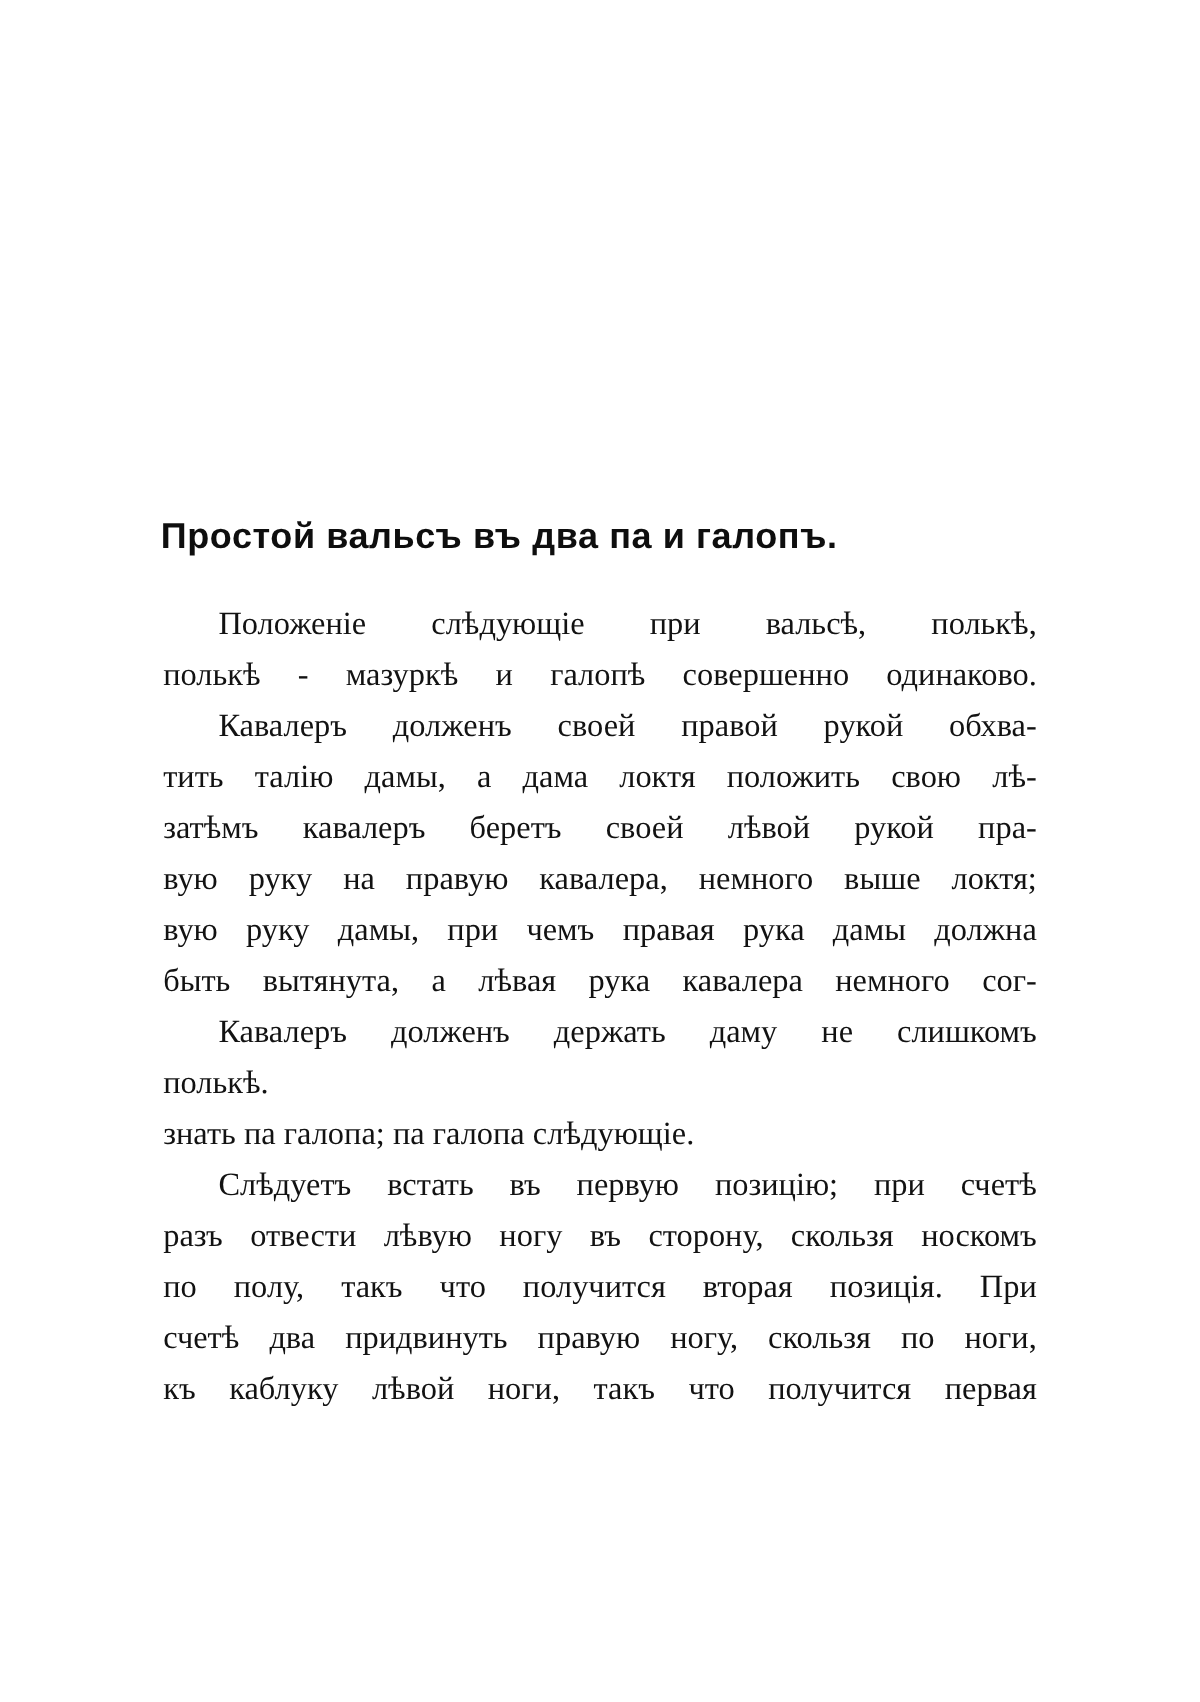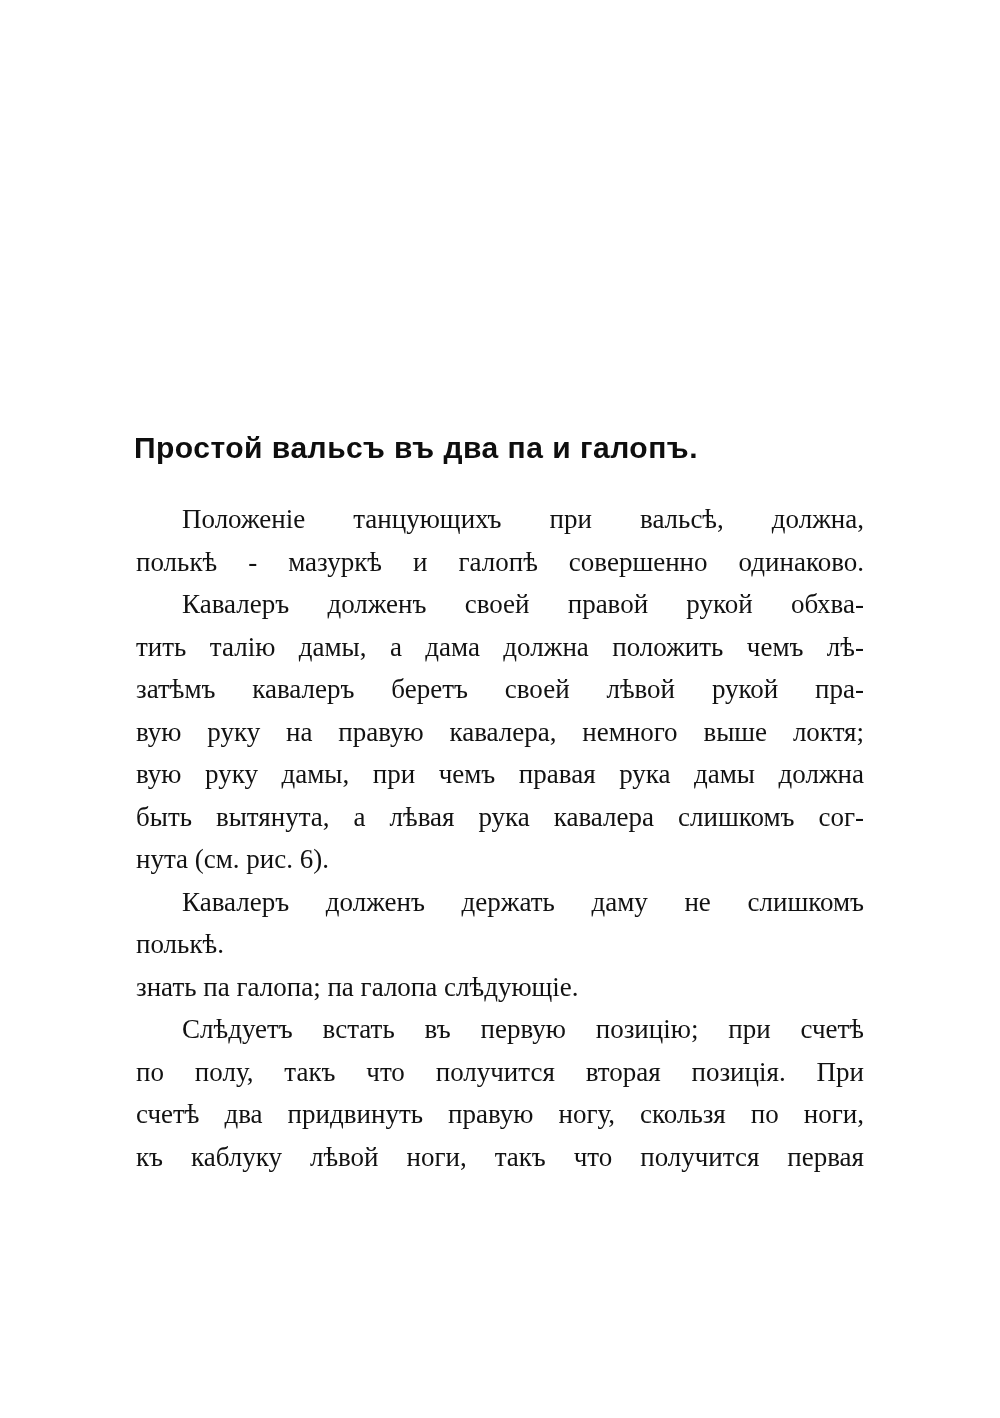--- a/index.html
+++ b/index.html
@@ -58,30 +58,30 @@
     .line.indent {
       padding-left: 46px;
     }
   </style>
 </head>
 <body>
 
 <div class="page">
   <h1 class="heading">Простой вальсъ въ два па и галопъ.</h1>
   <div class="body-text" id="body-text">
-      <div class="line indent">Положеніе танцующихъ при вальсѣ, должна,</div>
+      <div class="line indent">Положеніе слѣдующіе при вальсѣ, полькѣ,</div>
       <div class="line">полькѣ - мазуркѣ и галопѣ совершенно одинаково.</div>
       <div class="line indent">Кавалеръ долженъ своей правой рукой обхва-</div>
-      <div class="line">тить талію дамы, а дама должна положить чемъ лѣ-</div>
+      <div class="line">тить талію дамы, а дама локтя положить свою лѣ-</div>
       <div class="line">затѣмъ кавалеръ беретъ своей лѣвой рукой пра-</div>
       <div class="line">вую руку на правую кавалера, немного выше локтя;</div>
       <div class="line">вую руку дамы, при чемъ правая рука дамы должна</div>
-      <div class="line">быть вытянута, а лѣвая рука кавалера слишкомъ сог-</div>
-      <div class="line last">нута (см. рис. 6).</div>
+      <div class="line">быть вытянута, а лѣвая рука кавалера немного сог-</div>
       <div class="line indent">Кавалеръ долженъ держать даму не слишкомъ</div>
       <div class="line last">полькѣ.</div>
       <div class="line last">знать па галопа; па галопа слѣдующіе.</div>
       <div class="line indent">Слѣдуетъ встать въ первую позицію; при счетѣ</div>
+      <div class="line">разъ отвести лѣвую ногу въ сторону, скользя носкомъ</div>
       <div class="line">по полу, такъ что получится вторая позиція. При</div>
       <div class="line">счетѣ два придвинуть правую ногу, скользя по ноги,</div>
       <div class="line">къ каблуку лѣвой ноги, такъ что получится первая</div>
     </div>
 </div>
 
 </body></html>

